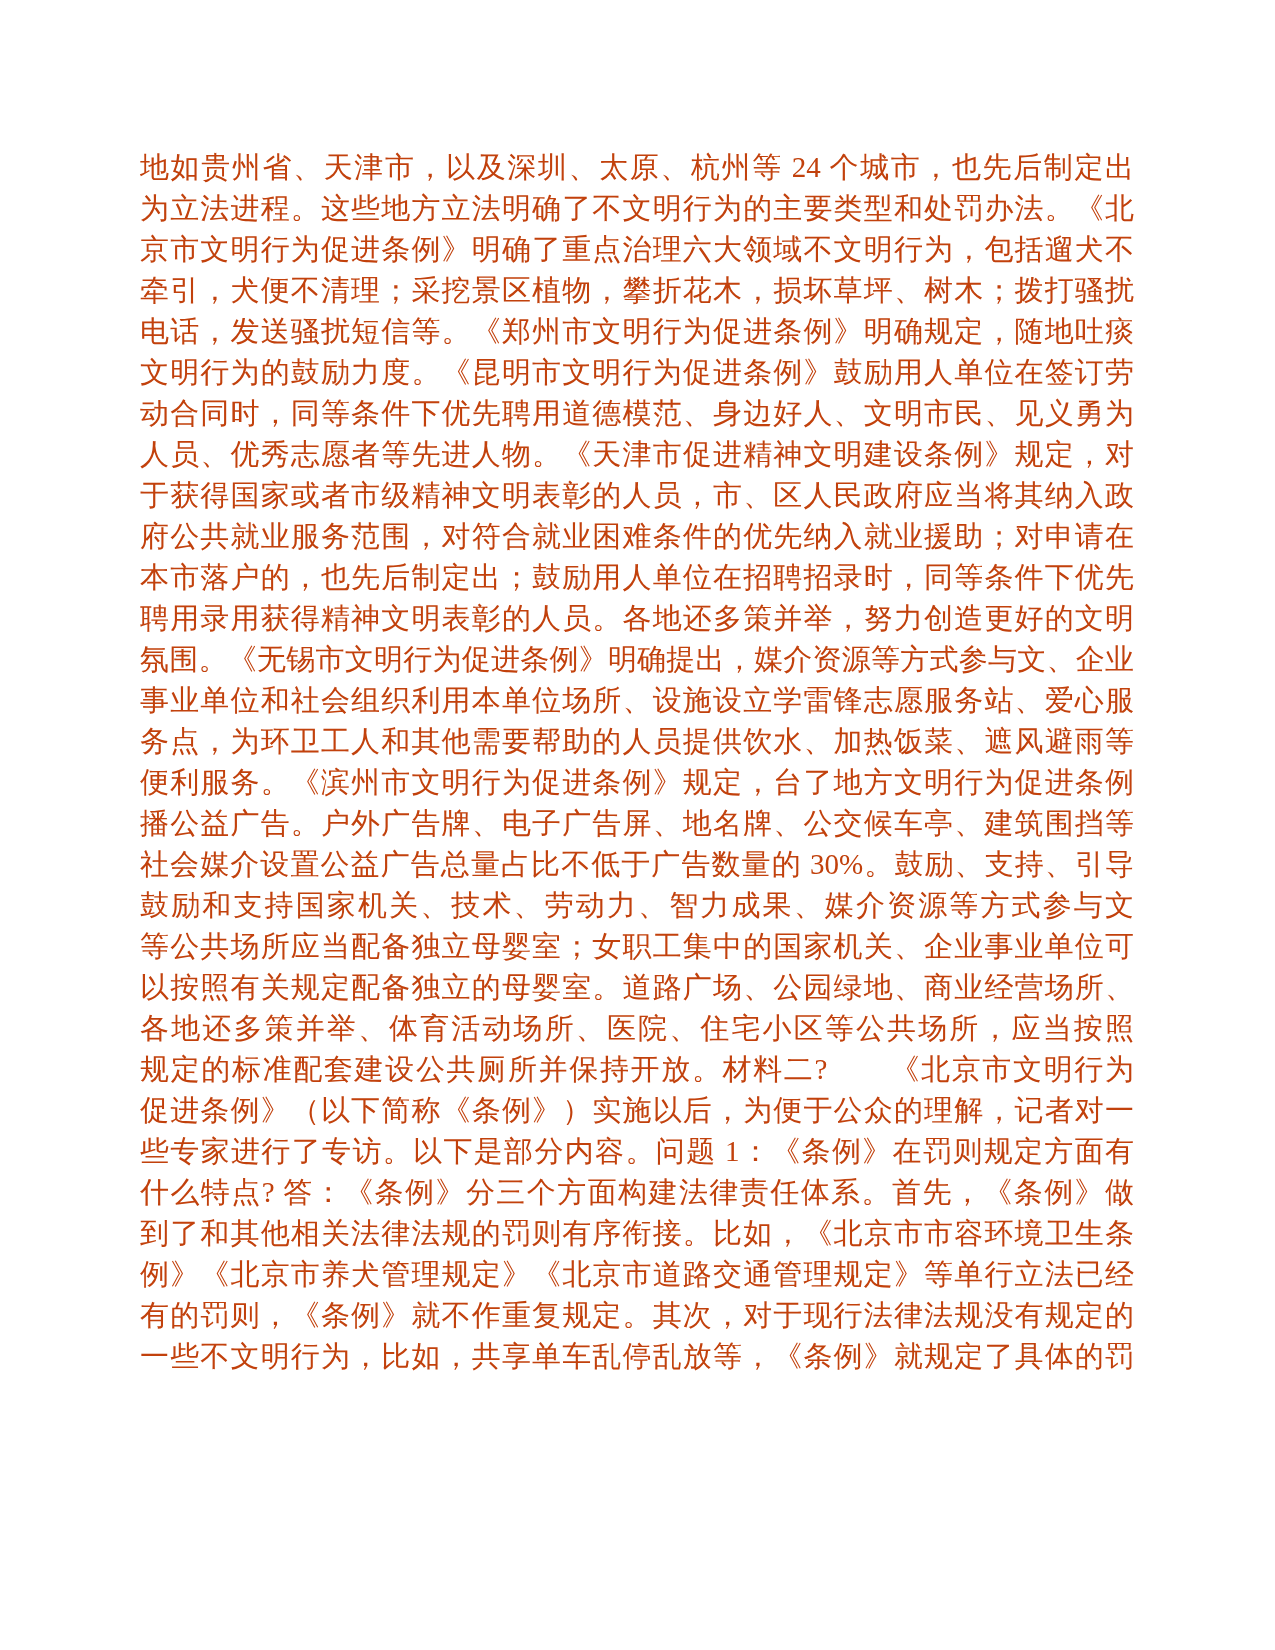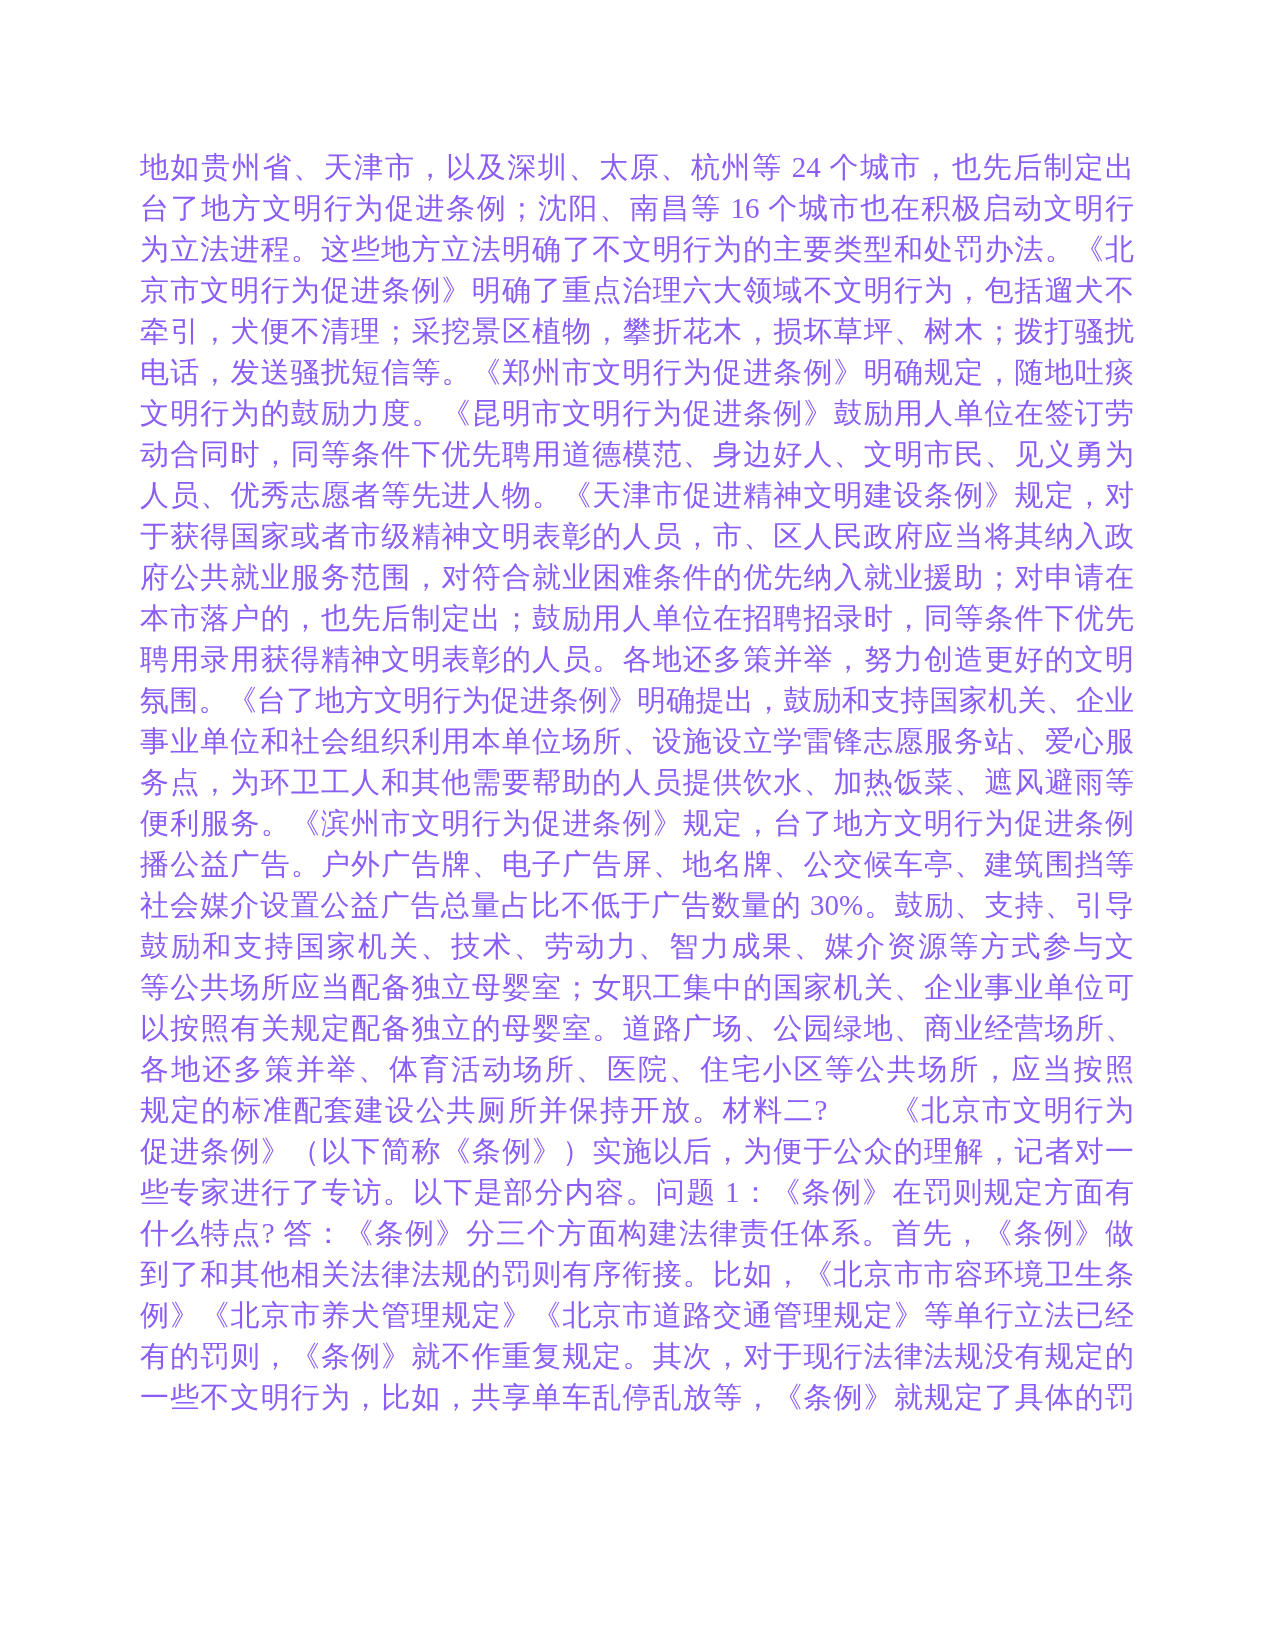--- a/index.html
+++ b/index.html
@@ -29,35 +29,34 @@
     text-align: justify;
     text-align-last: justify;
     -moz-text-align-last: justify;
     text-justify: inter-character;
   }
 </style>
 </head>
 <body>
 
 <div class="page" style="background: rgb(255, 255, 255);">
-  <div class="text-block" style="color: #8b5cf6;">
+  <div class="text-block" style="color: #c2410c;">
       <div class="line">地如贵州省、天津市，以及深圳、太原、杭州等 24 个城市，也先后制定出</div>
-      <div class="line">台了地方文明行为促进条例；沈阳、南昌等 16 个城市也在积极启动文明行</div>
       <div class="line">为立法进程。这些地方立法明确了不文明行为的主要类型和处罚办法。《北</div>
       <div class="line">京市文明行为促进条例》明确了重点治理六大领域不文明行为，包括遛犬不</div>
       <div class="line">牵引，犬便不清理；采挖景区植物，攀折花木，损坏草坪、树木；拨打骚扰</div>
       <div class="line">电话，发送骚扰短信等。《郑州市文明行为促进条例》明确规定，随地吐痰</div>
       <div class="line">文明行为的鼓励力度。《昆明市文明行为促进条例》鼓励用人单位在签订劳</div>
       <div class="line">动合同时，同等条件下优先聘用道德模范、身边好人、文明市民、见义勇为</div>
       <div class="line">人员、优秀志愿者等先进人物。《天津市促进精神文明建设条例》规定，对</div>
       <div class="line">于获得国家或者市级精神文明表彰的人员，市、区人民政府应当将其纳入政</div>
       <div class="line">府公共就业服务范围，对符合就业困难条件的优先纳入就业援助；对申请在</div>
       <div class="line">本市落户的，也先后制定出；鼓励用人单位在招聘招录时，同等条件下优先</div>
       <div class="line">聘用录用获得精神文明表彰的人员。各地还多策并举，努力创造更好的文明</div>
-      <div class="line">氛围。《台了地方文明行为促进条例》明确提出，鼓励和支持国家机关、企业</div>
+      <div class="line">氛围。《无锡市文明行为促进条例》明确提出，媒介资源等方式参与文、企业</div>
       <div class="line">事业单位和社会组织利用本单位场所、设施设立学雷锋志愿服务站、爱心服</div>
       <div class="line">务点，为环卫工人和其他需要帮助的人员提供饮水、加热饭菜、遮风避雨等</div>
       <div class="line">便利服务。《滨州市文明行为促进条例》规定，台了地方文明行为促进条例</div>
       <div class="line">播公益广告。户外广告牌、电子广告屏、地名牌、公交候车亭、建筑围挡等</div>
       <div class="line">社会媒介设置公益广告总量占比不低于广告数量的 30%。鼓励、支持、引导</div>
       <div class="line">鼓励和支持国家机关、技术、劳动力、智力成果、媒介资源等方式参与文</div>
       <div class="line">等公共场所应当配备独立母婴室；女职工集中的国家机关、企业事业单位可</div>
       <div class="line">以按照有关规定配备独立的母婴室。道路广场、公园绿地、商业经营场所、</div>
       <div class="line">各地还多策并举、体育活动场所、医院、住宅小区等公共场所，应当按照</div>
       <div class="line">规定的标准配套建设公共厕所并保持开放。材料二?　　《北京市文明行为</div>

